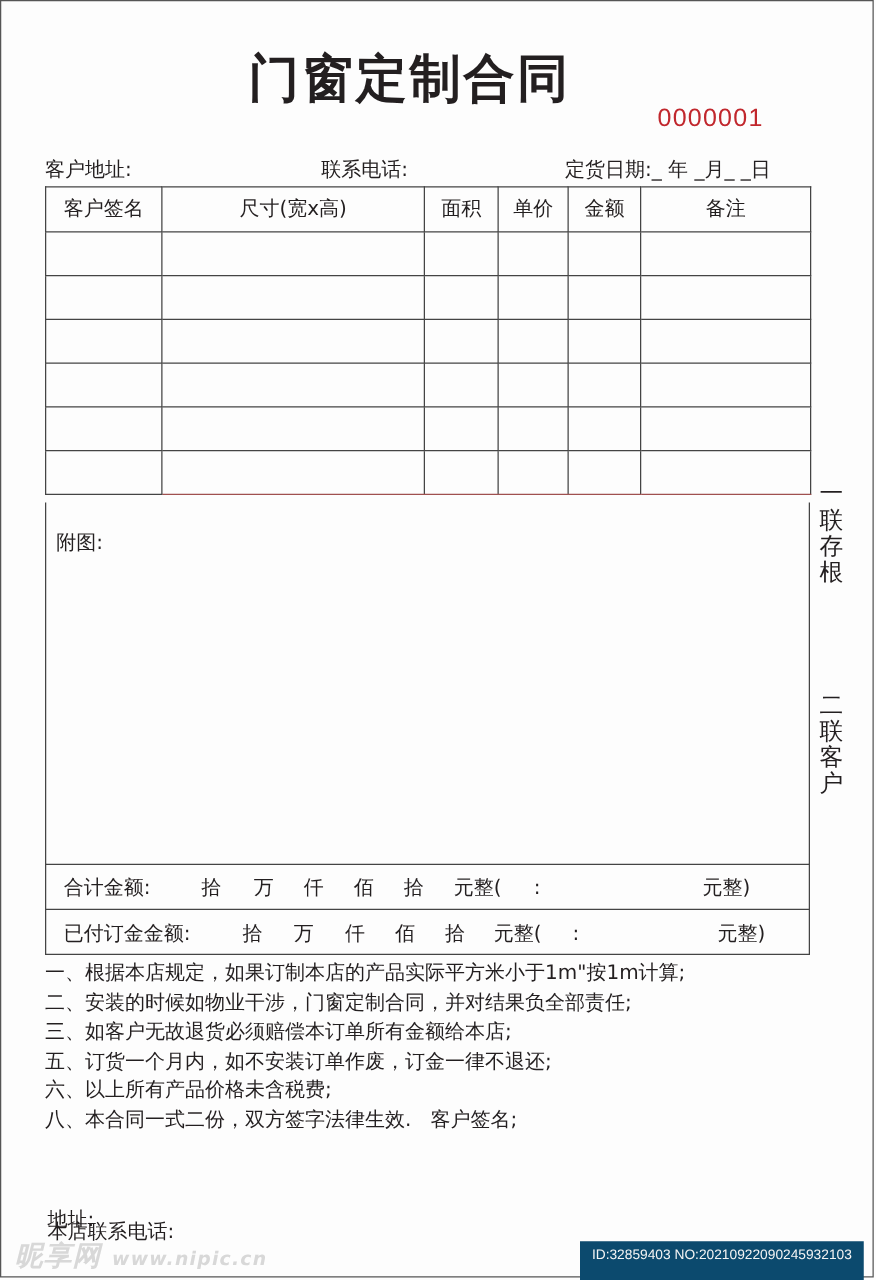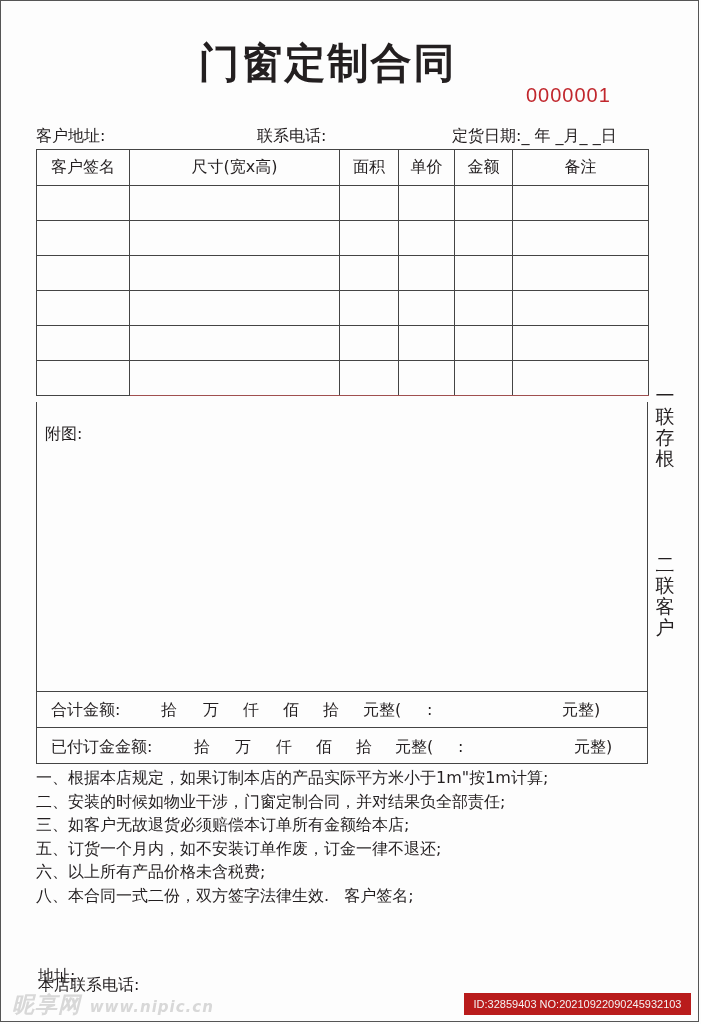--- a/index.html
+++ b/index.html
@@ -49,22 +49,22 @@
   }
   .terms { position:absolute; left:36px; top:766px; font-size:16px; line-height:23.5px; }
   .terms div { white-space:pre; }
   .foot { position:absolute; left:38px; font-size:16px; }
   .wm-left {
     position:absolute; left:12px; top:990px; font-size:22px; font-weight:bold;
     color:rgba(200,200,200,0.7); font-style:italic; letter-spacing:1px;
   }
   .wm-left small { font-size:15px; font-weight:bold; }
   .wm-right {
-    position:absolute; left:464px; top:993px; width:227px; height:22px;
-    background:#b91c1c; color:#f4f4f4; font-size:11px; line-height:22px; text-align:center;
+    position:absolute; left:464px; top:993px; width:227px; height:32px;
+    background:#0c4a6e; color:#f4f4f4; font-size:11px; line-height:22px; text-align:center;
     font-family:"Liberation Sans", sans-serif;
   }
 </style>
 </head>
 <body>
 
 <div class="frame"></div>
 
 <div class="title">门窗定制合同</div>
 <div class="serial">0000001</div>

